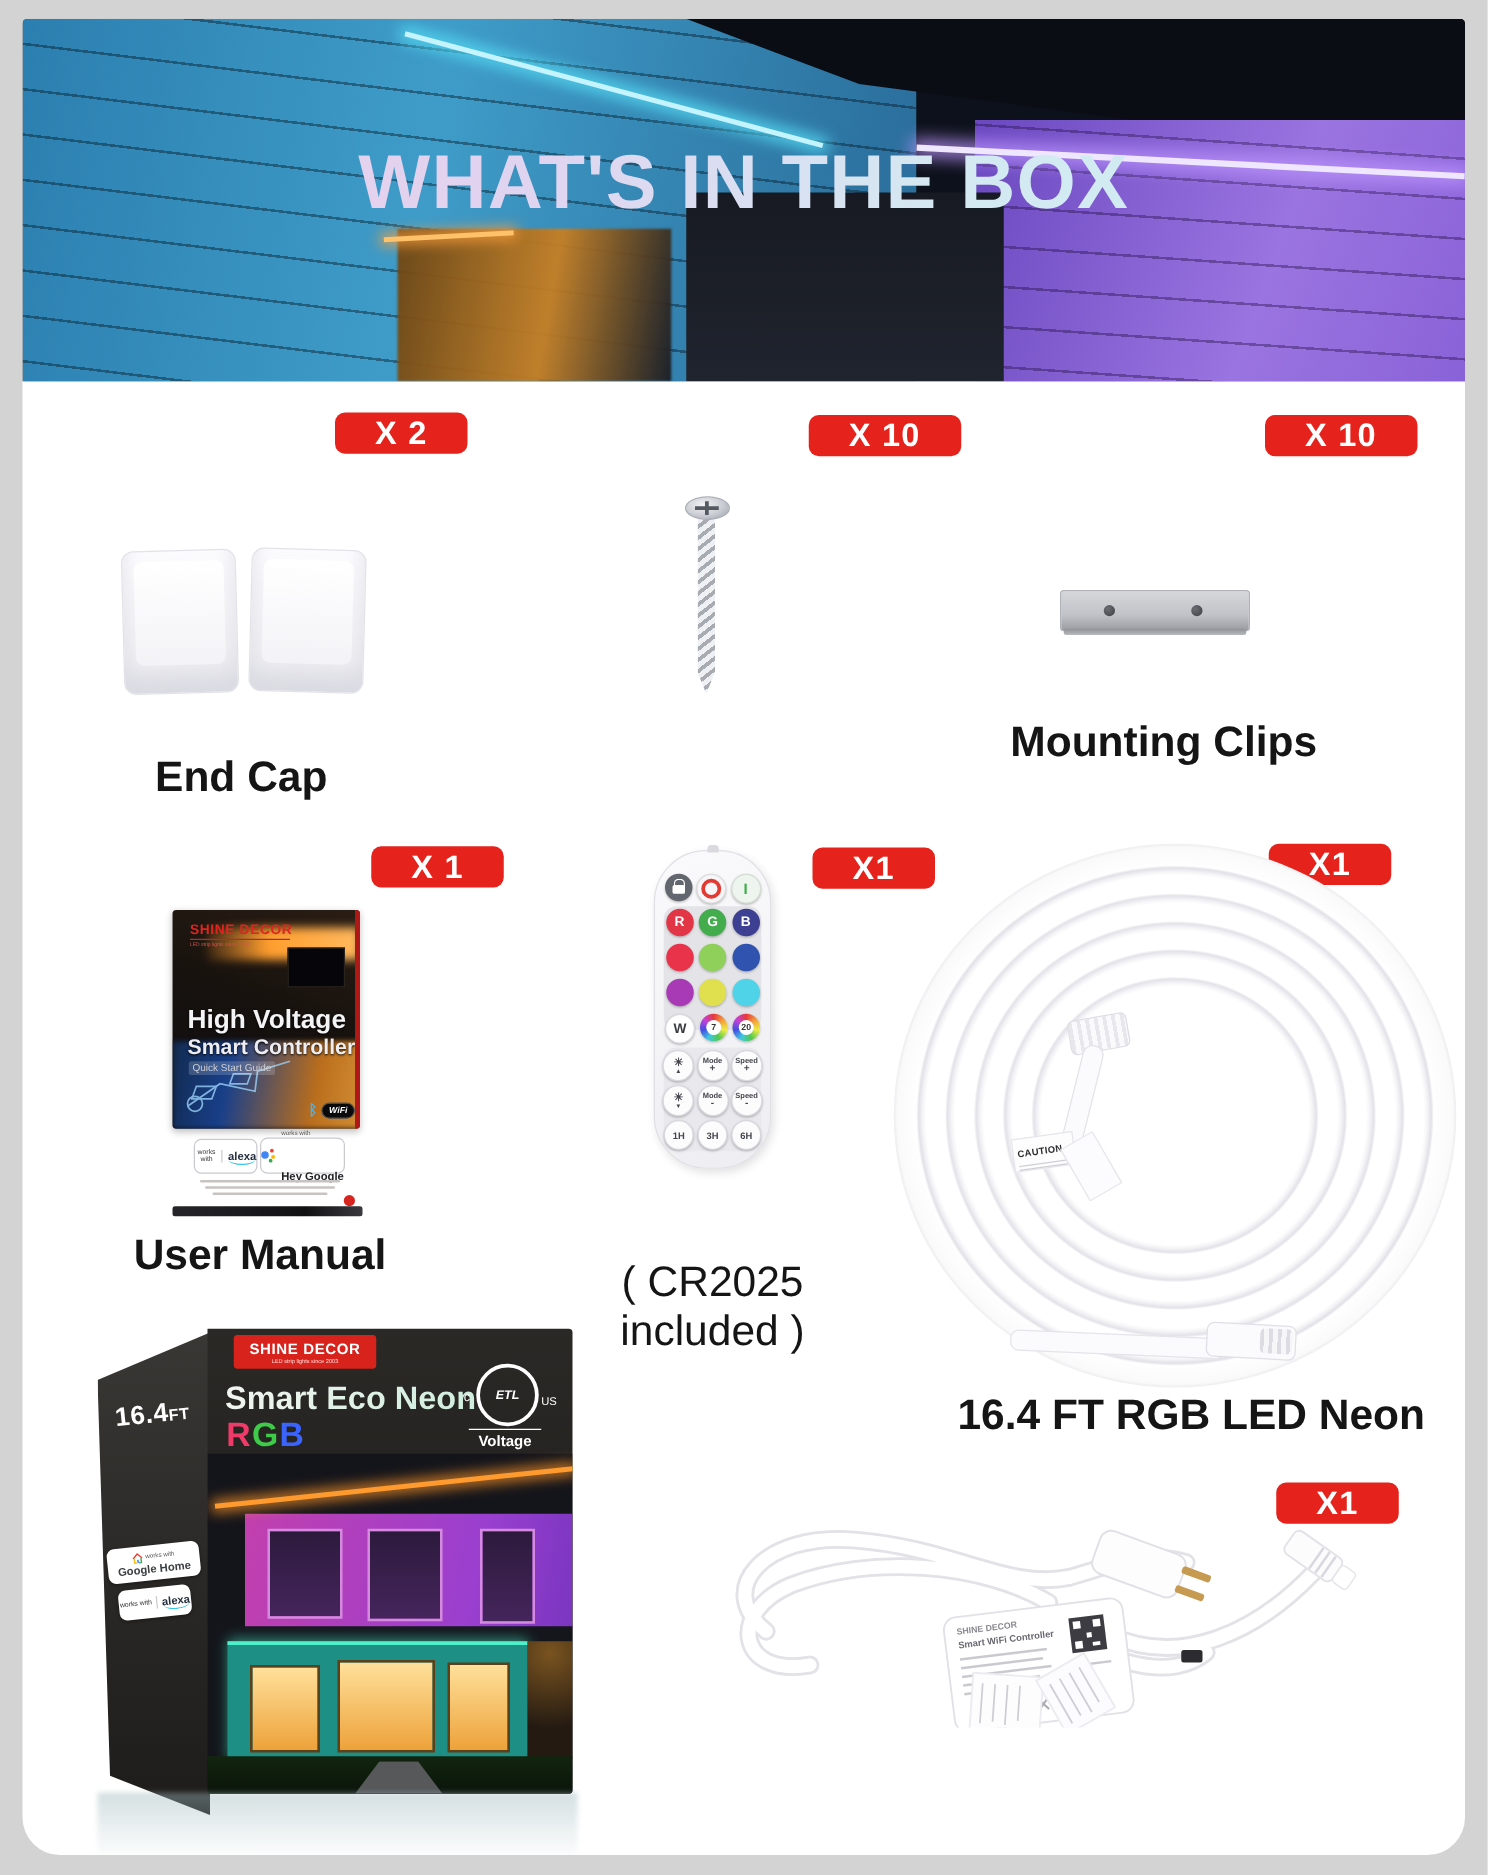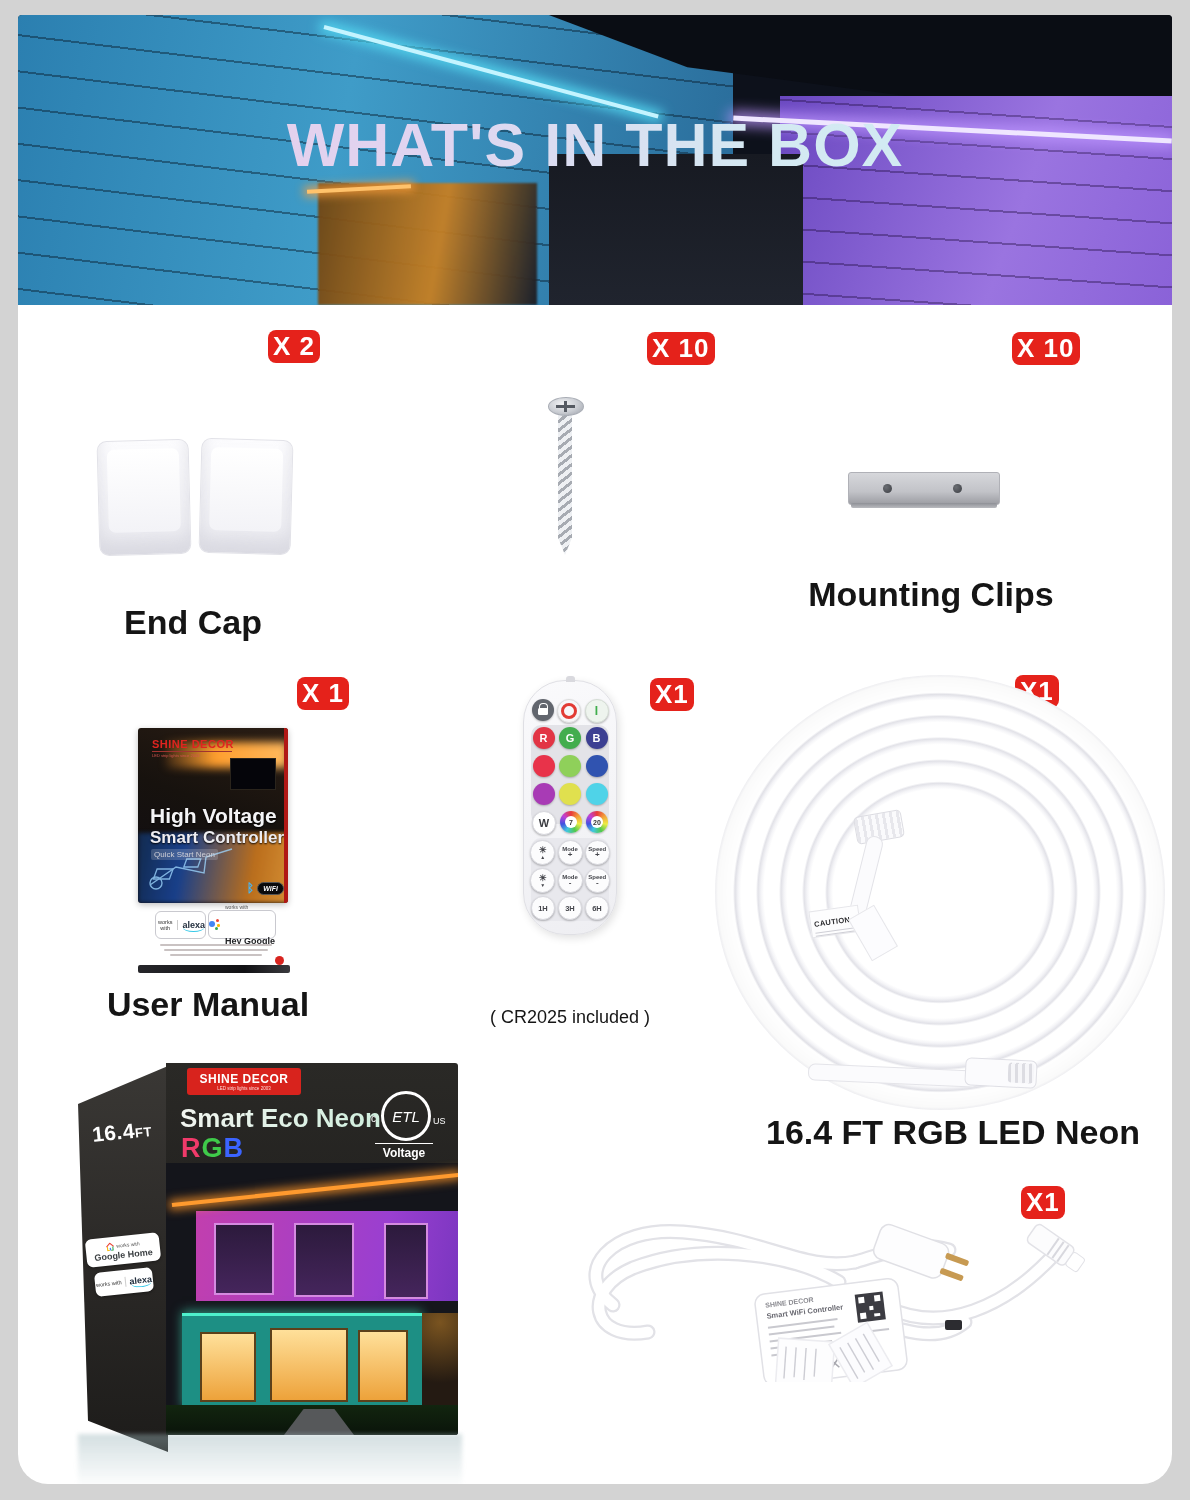--- a/index.html
+++ b/index.html
@@ -29,21 +29,21 @@
   .hero-led-cyan{position:absolute;left:26.5%;top:10px;width:30%;height:4px;background:#c4f4ff;
     box-shadow:0 0 12px 4px rgba(84,216,240,.95);transform:rotate(15deg);transform-origin:left center;}
   .hero-led-warm{position:absolute;left:25%;top:172px;width:9%;height:4px;background:#ffc26b;
     box-shadow:0 0 10px 3px rgba(255,160,60,.8);transform:rotate(-3deg);}
   .hero-title{position:absolute;left:0;top:100px;width:100%;text-align:center;
     font-size:61px;font-weight:800;letter-spacing:1px;line-height:1;
     background:linear-gradient(90deg,#eccce9 0%,#e0d4f0 35%,#d4e9f2 65%,#cdeef4 100%);
     -webkit-background-clip:text;background-clip:text;color:transparent;}
 
   
-  .qty-badge{position:absolute;height:33px;padding:0 5px;background:#e5221b;border-radius:8px;
+  .qty-badge{position:absolute;height:33px;padding:0 32px;background:#e5221b;border-radius:8px;
     color:#fff;font-weight:700;font-size:26px;display:flex;align-items:center;justify-content:center;
     letter-spacing:1px;}
   .item-label{position:absolute;text-align:center;color:#151515;font-weight:600;font-size:34px;}
 
   
   .endcap{position:absolute;width:90px;height:113px;border-radius:10px;
     background:linear-gradient(180deg,#fcfcfe 0%,#f2f2f6 55%,#e9e9ef 100%);
     border:1px solid #e2e2e8;box-shadow:inset 0 -14px 16px rgba(205,205,215,.55);}
   .endcap:after{content:"";position:absolute;left:9px;top:8px;right:9px;bottom:22px;
     border-radius:7px;background:linear-gradient(180deg,#ffffff,#f3f3f7);}
@@ -174,21 +174,21 @@
   .pb-brand{position:absolute;left:21px;top:5px;width:114px;height:27px;background:#d8231d;border-radius:3px;
     display:flex;flex-direction:column;align-items:center;justify-content:center;}
   .pb-brand b{font-size:12px;color:#fff;letter-spacing:.5px;}
   .pb-brand span{font-size:4.5px;color:#ffd9d7;}
   .pb-title{position:absolute;left:14px;top:40px;font-size:26px;font-weight:700;
     background:linear-gradient(90deg,#f2f5f0,#cfeedd);-webkit-background-clip:text;background-clip:text;color:transparent;}
   .pb-rgb{position:absolute;left:15px;top:70px;font-size:27px;font-weight:800;letter-spacing:1px;}
   .pb-rgb .r{color:#f03a6a;}.pb-rgb .g{color:#3fca4a;}.pb-rgb .b{color:#3b64ff;}
   .etl{position:absolute;left:205px;top:28px;width:88px;color:#fff;}
   .etl-ring{position:absolute;left:10px;top:0;width:44px;height:44px;border:3px solid #fff;border-radius:50%;
-    display:flex;align-items:center;justify-content:center;font-size:15px;font-weight:400;font-style:italic;}
+    display:flex;align-items:center;justify-content:center;font-size:10px;font-weight:700;font-style:italic;}
   .etl-c{position:absolute;left:0;top:22px;font-size:10px;}
   .etl-us{position:absolute;left:62px;top:25px;font-size:9px;}
   .etl-name{position:absolute;left:4px;top:52px;width:58px;text-align:center;font-size:12px;font-weight:700;
     border-top:1.5px solid #fff;padding-top:2px;}
   .house{position:absolute;left:0;top:100px;width:292px;height:272px;background:#14151b;}
   .h-roof{position:absolute;left:6px;top:40px;width:288px;height:4px;background:#ff9a2e;
     box-shadow:0 0 10px 3px rgba(255,150,40,.8);transform:rotate(-6deg);transform-origin:left center;}
   .h-upper{position:absolute;left:30px;top:48px;width:262px;height:92px;
     background:linear-gradient(100deg,#c23fae 0%,#9a3fd0 70%,#7a36c0 100%);}
   .h-upper .win{position:absolute;top:12px;background:linear-gradient(180deg,#2c1a3c,#45255c);
@@ -271,21 +271,21 @@
         <path d="M4 46 L30 28 L58 34 L60 18 L86 10"></path>
         <rect x="22" y="30" width="16" height="10" transform="skewX(-20)"></rect>
         <rect x="48" y="20" width="14" height="8" transform="skewX(-20)"></rect>
         <circle cx="10" cy="44" r="6"></circle>
       </g>
     </svg>
     <div class="mc-brand">SHINE DECOR</div>
     <div class="mc-tagline">LED strip lights since 2003</div>
     <div class="mc-t1">High Voltage</div>
     <div class="mc-t2">Smart Controller</div>
-    <div class="mc-t3">Quick Start Neon</div>
+    <div class="mc-t3">Quick Start Guide</div>
     <div class="mc-bt">ᛒ</div>
     <div class="mc-wifi">WiFi</div>
     <div class="mc-redstrip"></div>
   </div>
   <div class="ww-badge" style="left:137px;top:896px;width:49px;height:26px;">
     <span class="ww-prefix">works with</span>
     <span class="alexa-wrap">
           <span class="alexa-text">alexa</span>
         </span>
   </div>
@@ -369,21 +369,21 @@
             <i class="t">Speed</i>
             <i class="s">-</i>
           </span>
     </div>
     <div class="r-row" style="top:215px;">
       <span class="rbtn timer">1H</span>
       <span class="rbtn timer">3H</span>
       <span class="rbtn timer">6H</span>
     </div>
   </div>
-  <div class="item-label" style="left:432px;top:992px;width:240px;font-size:18px;font-weight:400;">( CR2025 included )</div>
+  <div class="item-label" style="left:432px;top:992px;width:240px;font-size:34px;font-weight:400;">( CR2025 included )</div>
 
   <div class="coil">
     <div class="coil-hole"></div>
     <div class="neon-conn-top ribbed"></div>
     <div class="neon-stem"></div>
     <div class="caution-tag">
       <b>CAUTION</b><i></i><i></i>
     </div>
     <div class="neon-tag2"></div>
   </div>

